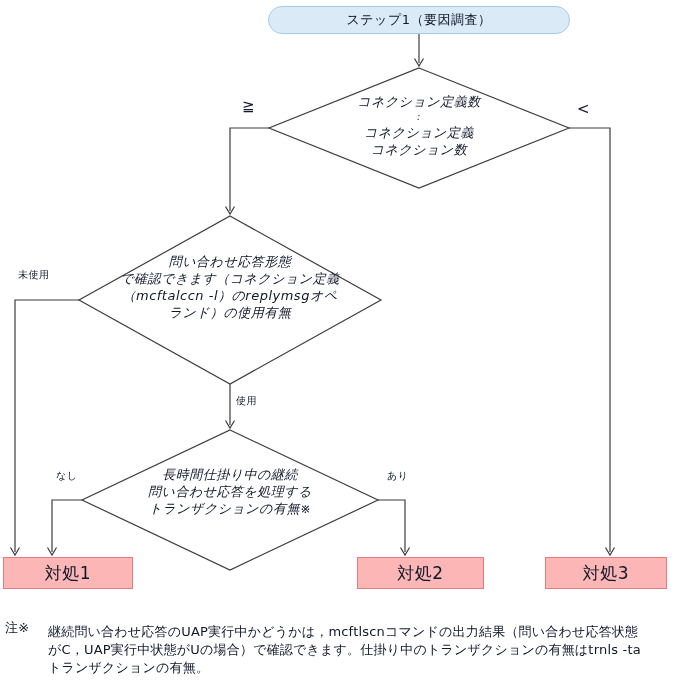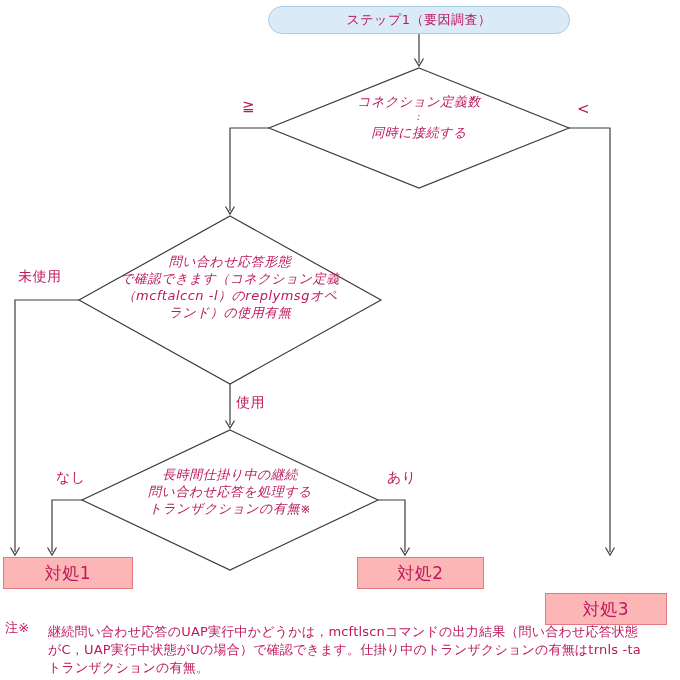--- a/index.html
+++ b/index.html
@@ -6,21 +6,21 @@
     margin: 0;
     padding: 0;
     background: #ffffff;
   }
   .canvas {
     position: relative;
     width: 680px;
     height: 680px;
     background: #ffffff;
     font-family: "DejaVu Sans", "Liberation Sans", sans-serif;
-    color: #be185d;
+    color: #0f172a;
     overflow: hidden;
   }
   .layer {
     position: absolute;
     left: 0;
     top: 0;
   }
   .start-node {
     position: absolute;
     left: 268px; top: 6px;
@@ -41,21 +41,21 @@
     letter-spacing: 0.5px;
     white-space: nowrap;
     font-style: italic;
   }
   .decision-text .colon-line {
     font-size: 10px;
     line-height: 14px;
   }
   .edge-label {
     position: absolute;
-    font-size: 14px;
+    font-size: 10px;
     letter-spacing: 0.5px;
     white-space: nowrap;
   }
   .edge-label.op {
     font-size: 15px;
   }
   .action-node {
     position: absolute;
     top: 557px;
     height: 32px;
@@ -120,21 +120,22 @@
       <polygon points="230,216 381,300 230,384 79,300" fill="#ffffff"></polygon>
       <polygon points="230,430 378,500 230,570 82,500" fill="#ffffff"></polygon>
     </g>
   </svg>
 
   <div class="start-node">ステップ1（要因調査）</div>
 
   <div class="decision-text" style="left:319px; top:93px; width:200px;">
     <div>コネクション定義数</div>
     <div class="colon-line">:</div>
-    <div>同時に接続する</div>
+    <div>コネクション定義</div>
+    <div>コネクション数</div>
   </div>
 
   <div class="decision-text" style="left:80px; top:253px; width:300px;">
     <div>問い合わせ応答形態</div>
     <div>で確認できます（コネクション定義</div>
     <div>（mcftalccn -l）のreplymsgオペ</div>
     <div>ランド）の使用有無</div>
   </div>
 
   <div class="decision-text" style="left:105px; top:466px; width:250px;">
@@ -145,21 +146,21 @@
 
   <div class="edge-label op" style="left:242px; top:97px;">≧</div>
   <div class="edge-label op" style="left:577px; top:100px;">&lt;</div>
   <div class="edge-label" style="left:18px; top:268px;">未使用</div>
   <div class="edge-label" style="left:236px; top:394px;">使用</div>
   <div class="edge-label" style="left:56px; top:469px;">なし</div>
   <div class="edge-label" style="left:387px; top:469px;">あり</div>
 
   <div class="action-node" style="left:3px; width:130px;">対処1</div>
   <div class="action-node" style="left:343px; width:127px;margin-left:14px;">対処2</div>
-  <div class="action-node" style="left:545px; width:122px;margin-top:36px;">対処3</div>
+  <div class="action-node" style="left:545px; width:122px;">対処3</div>
 
   <div class="note">
     <div class="note-marker">注※</div>
     <div class="note-body">
       <div class="note-line">継続問い合わせ応答のUAP実行中かどうかは，mcftlscnコマンドの出力結果（問い合わせ応答状態</div>
       <div class="note-line">がC，UAP実行中状態がUの場合）で確認できます。仕掛り中のトランザクションの有無はtrnls -ta</div>
       <div class="note-line">トランザクションの有無。</div>
     </div>
   </div>
 

